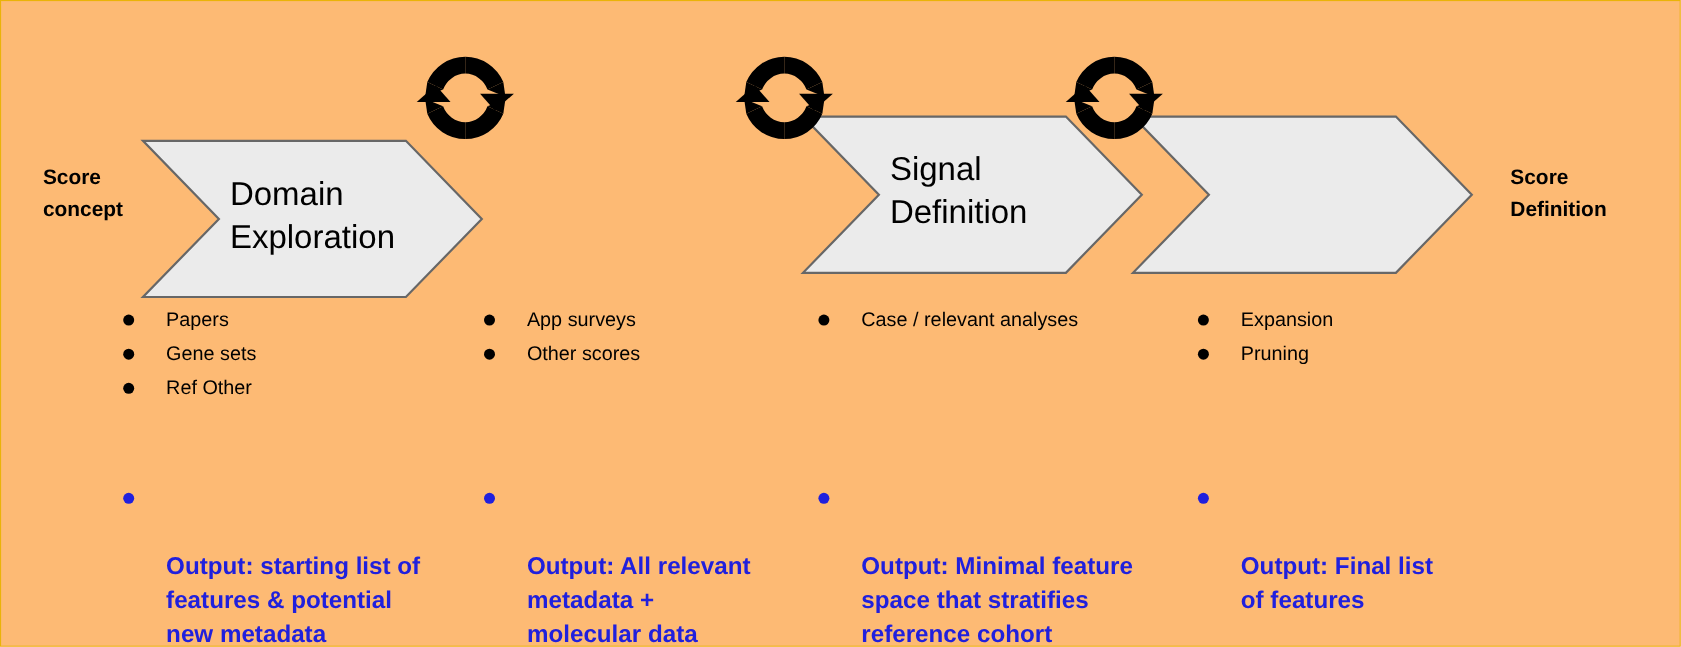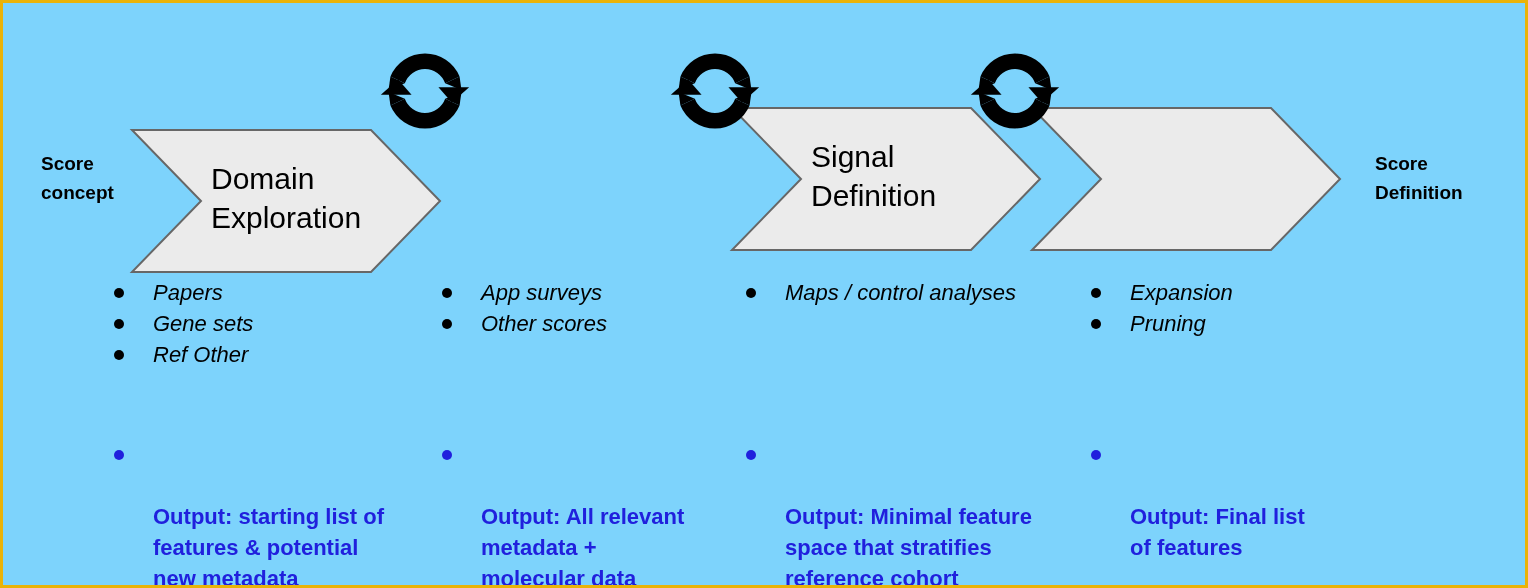--- a/index.html
+++ b/index.html
@@ -9,23 +9,23 @@
   }
   body {
     font-family: "Liberation Sans", sans-serif;
     -webkit-font-smoothing: antialiased;
   }
 
   #canvas {
     position: relative;
     width: 1528px;
     height: 588px;
-    background: #7dd3fc;
+    background: #fdba74;
     box-sizing: border-box;
-    border: 3px solid #eab308;
+    border: 1px solid #eab308;
     overflow: hidden;
   }
 
   
   .end-label {
     position: absolute;
     font-weight: bold;
     font-size: 19px;
     line-height: 29px;
     color: #000000;
@@ -92,25 +92,24 @@
   #col-4 { left: 1082px; width: 300px; }
 
   ul.bullets {
     list-style: none;
     margin: 0;
     padding: 0;
   }
   ul.bullets li {
     position: relative;
     padding-left: 45px;
-    font-size: 22px;
+    font-size: 18px;
     line-height: 31px;
     color: #000000;
     margin: 0 0 0 0;
-    font-style: italic;
   }
   ul.bullets li .dot {
     position: absolute;
     left: 6px;
     top: 11px;
     width: 10px;
     height: 10px;
     border-radius: 50%;
     background: #000000;
   }
@@ -275,21 +274,21 @@
 metadata +
 molecular data</span>
       </li>
     </ul>
   </div>
 
   <div class="col" id="col-3">
     <ul class="bullets">
       <li>
         <span class="dot"></span>
-        <span>Maps / control analyses</span>
+        <span>Case / relevant analyses</span>
       </li>
     </ul>
     <ul class="outputs">
       <li>
         <span class="dot"></span>
         <span>Output: Minimal feature
 space that stratifies
 reference cohort</span>
       </li>
     </ul>

